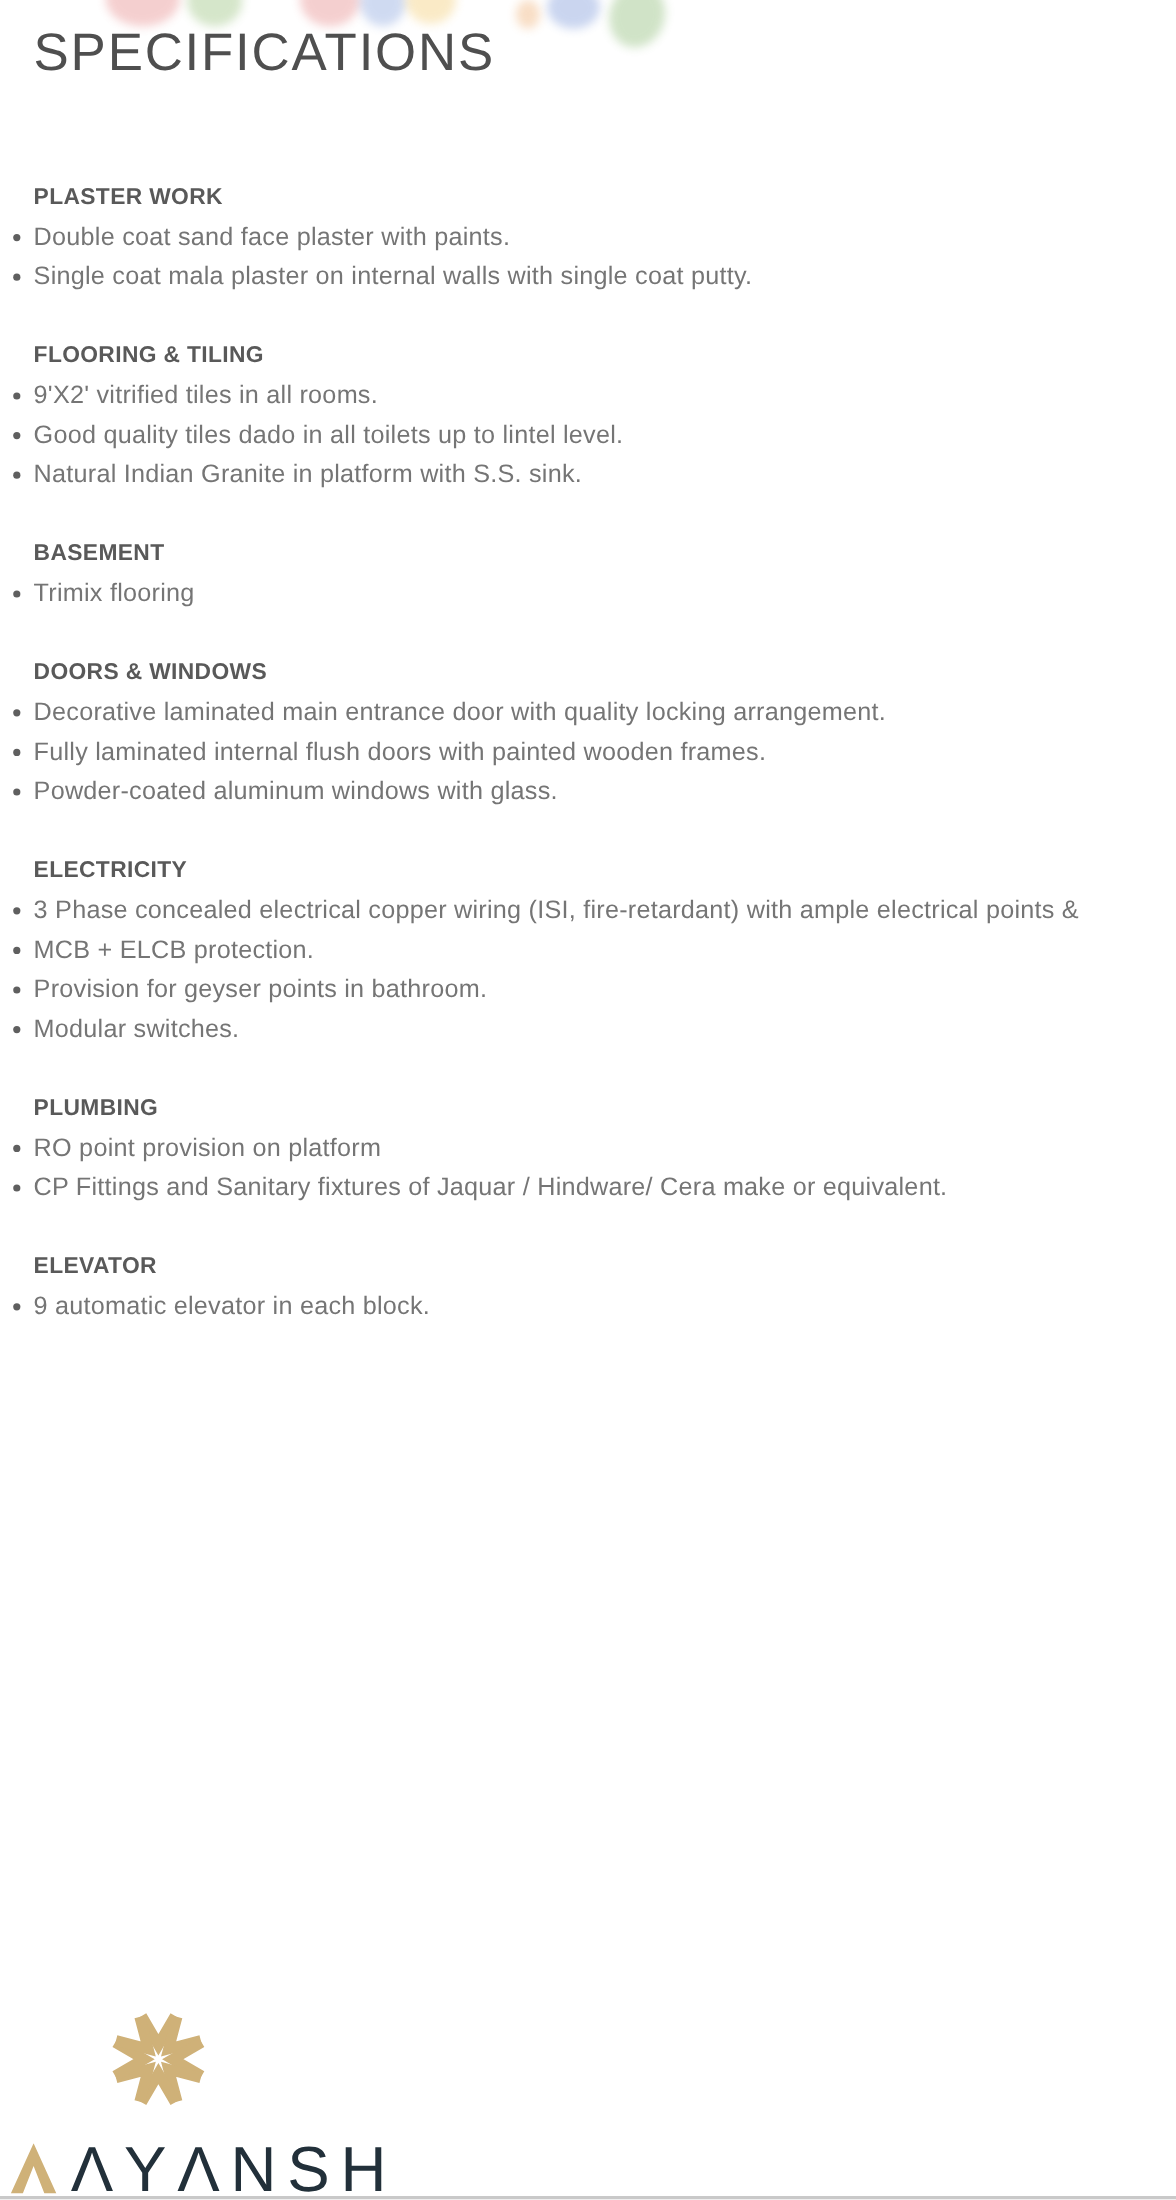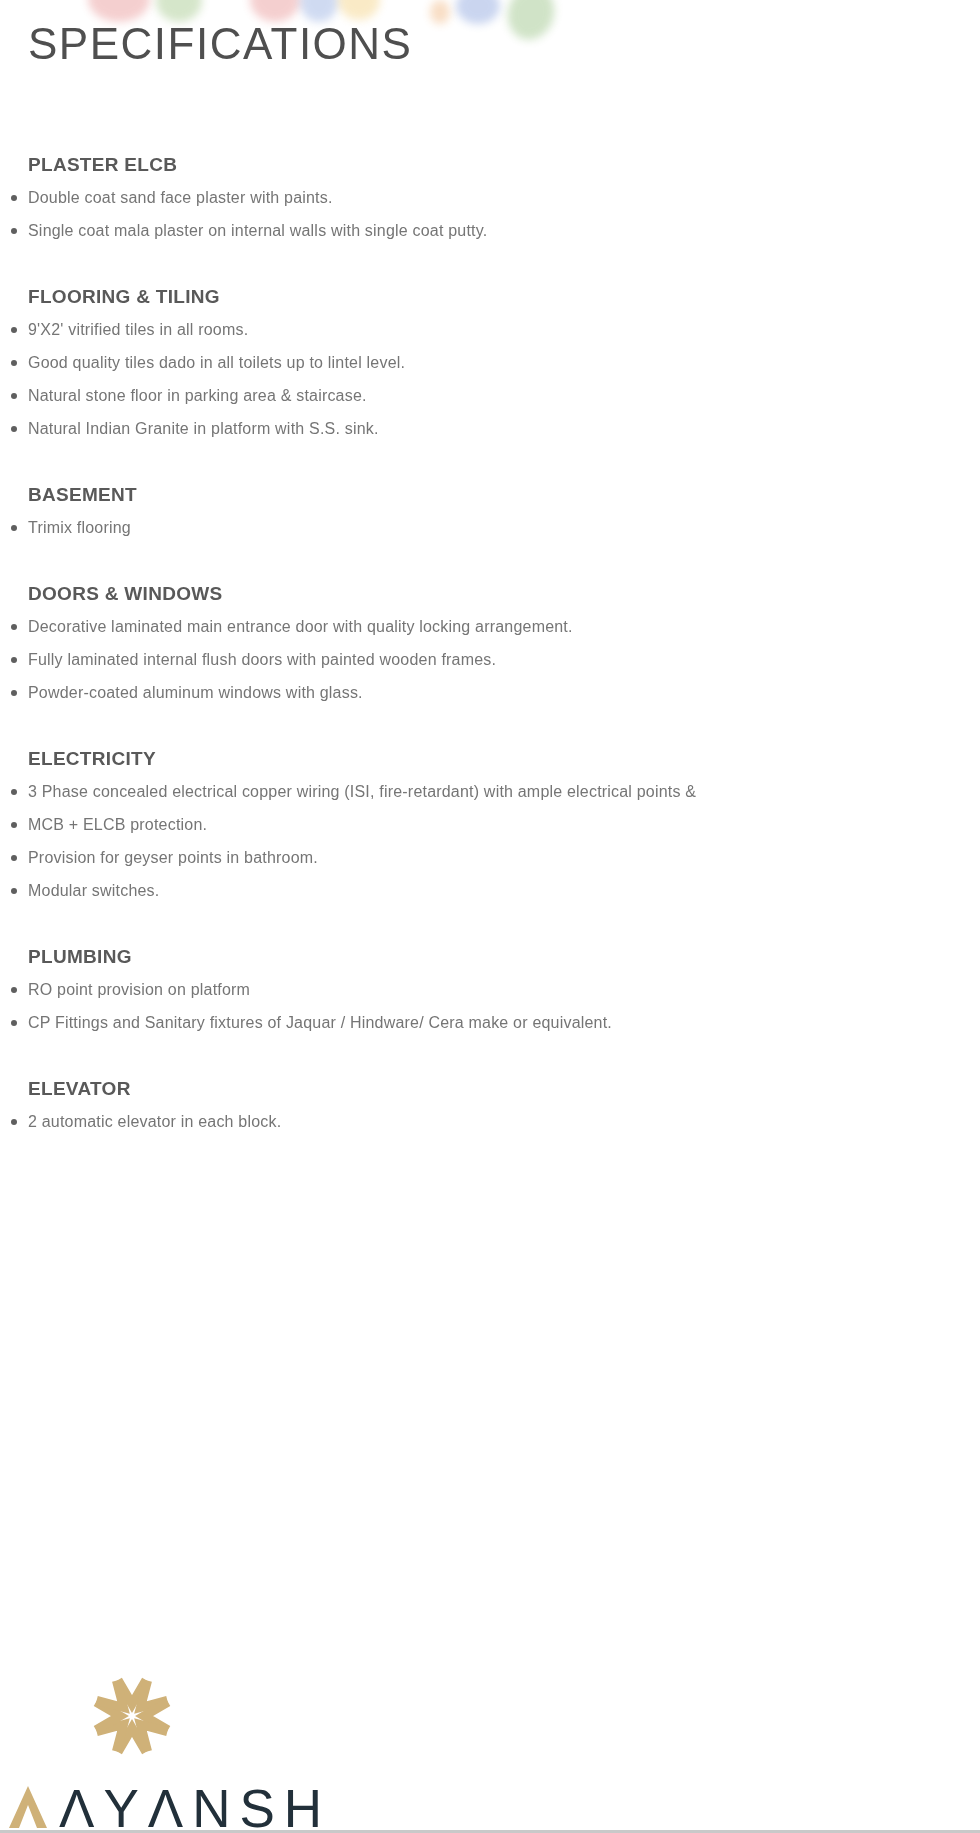--- a/index.html
+++ b/index.html
@@ -39,21 +39,21 @@
     margin: 33px 0 0 0;
     font-size: 19px;
     line-height: 33px;
     font-weight: 700;
     letter-spacing: 0.3px;
     color: #595959;
   }
   .spec-section:first-of-type .sec-heading { margin-top: 80px; }
   .item {
     position: relative;
-    font-size: 16px;
+    font-size: 21px;
     line-height: 33px;
     font-weight: 400;
     letter-spacing: 0.2px;
     color: #757575;
     white-space: nowrap;
   }
   .dot {
     position: absolute;
     left: -17px;
     top: 14px;
@@ -102,30 +102,29 @@
   <div class="wm-blob" style="left: 430px; top: 0px; width: 20px; height: 24px; background: rgb(235, 154, 79);"></div>
   <div class="wm-blob" style="left: 456px; top: -12px; width: 44px; height: 36px; background: rgb(92, 127, 208);"></div>
   <div class="wm-blob" style="left: 508px; top: -14px; width: 46px; height: 54px; transform: rotate(18deg); background: rgb(111, 170, 83);"></div>
 </div>
 
 <h1 class="page-title">SPECIFICATIONS</h1>
 
 <div class="content">
 
   <section class="spec-section">
-    <h2 class="sec-heading">PLASTER ELCB</h2>
+    <h2 class="sec-heading">PLASTER WORK</h2>
     <div class="item"><span class="dot"></span><span>Double coat sand face plaster with paints.</span></div>
     <div class="item"><span class="dot"></span><span>Single coat mala plaster on internal walls with single coat putty.</span></div>
   </section>
 
   <section class="spec-section">
     <h2 class="sec-heading">FLOORING &amp; TILING</h2>
     <div class="item"><span class="dot"></span><span>9'X2' vitrified tiles in all rooms.</span></div>
     <div class="item"><span class="dot"></span><span>Good quality tiles dado in all toilets up to lintel level.</span></div>
-    <div class="item"><span class="dot"></span><span>Natural stone floor in parking area &amp; staircase.</span></div>
     <div class="item"><span class="dot"></span><span>Natural Indian Granite in platform with S.S. sink.</span></div>
   </section>
 
   <section class="spec-section">
     <h2 class="sec-heading">BASEMENT</h2>
     <div class="item"><span class="dot"></span><span>Trimix flooring</span></div>
   </section>
 
   <section class="spec-section">
     <h2 class="sec-heading">DOORS &amp; WINDOWS</h2>
@@ -143,21 +142,21 @@
   </section>
 
   <section class="spec-section">
     <h2 class="sec-heading">PLUMBING</h2>
     <div class="item"><span class="dot"></span><span>RO point provision on platform</span></div>
     <div class="item"><span class="dot"></span><span>CP Fittings and Sanitary fixtures of Jaquar / Hindware/ Cera make or equivalent.</span></div>
   </section>
 
   <section class="spec-section">
     <h2 class="sec-heading">ELEVATOR</h2>
-    <div class="item"><span class="dot"></span><span>2 automatic elevator in each block.</span></div>
+    <div class="item"><span class="dot"></span><span>9 automatic elevator in each block.</span></div>
   </section>
 
 </div>
 
 <svg class="brand-logo" viewBox="0 0 100 100">
   <g fill="none" stroke-width="9" style="stroke: rgb(207, 177, 120);">
     <polyline points="36,14 50,38 64,14" transform="rotate(0 50 50)"></polyline>
     <polyline points="36,14 50,38 64,14" transform="rotate(45 50 50)"></polyline>
     <polyline points="36,14 50,38 64,14" transform="rotate(90 50 50)"></polyline>
     <polyline points="36,14 50,38 64,14" transform="rotate(135 50 50)"></polyline>

